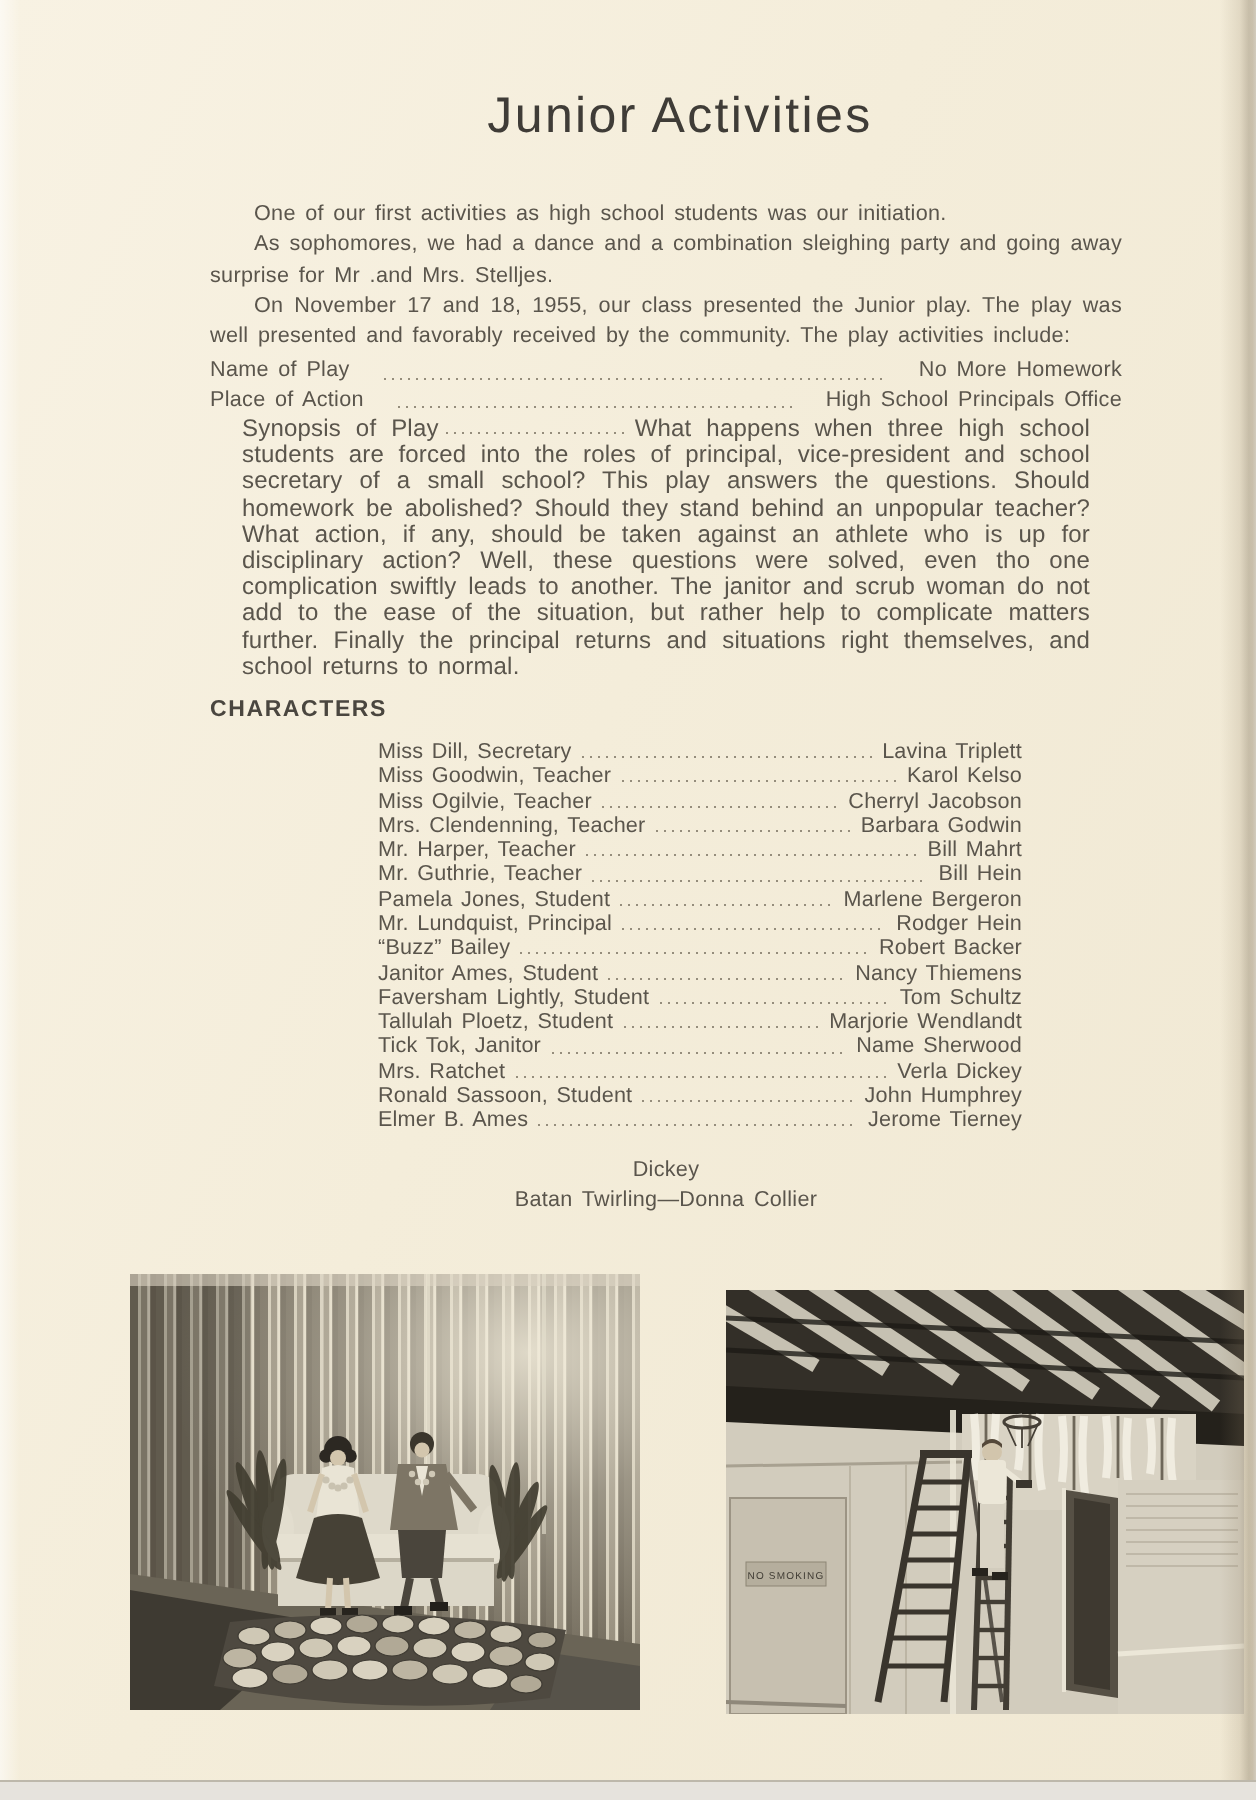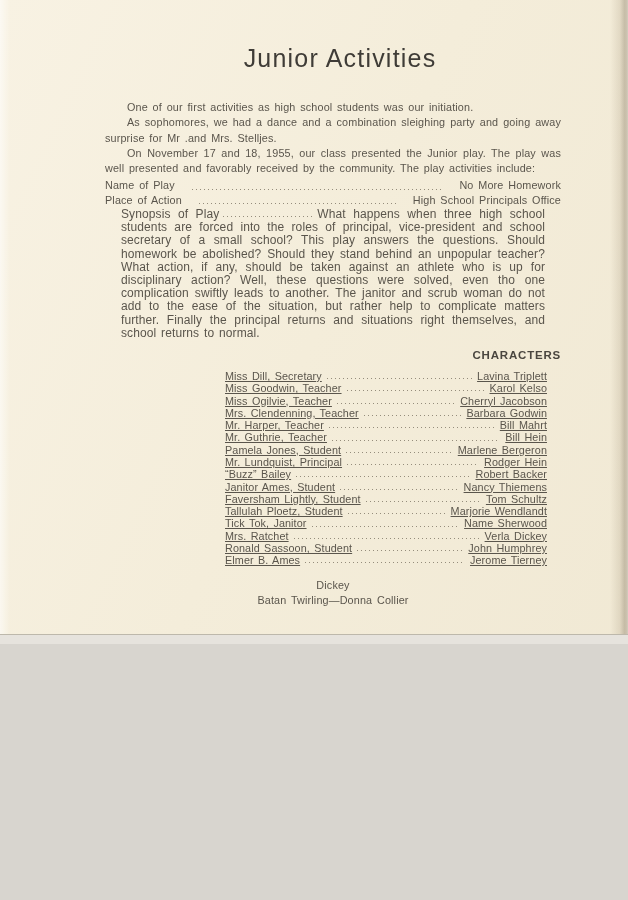--- a/index.html
+++ b/index.html
@@ -1,20 +1,20 @@
 <!DOCTYPE html>
 <html style="--paper: #f4edda; --ink: #5a554c; --title-ink: #3f3c37; --dots: #958d7c; --scan-bg: #e6e3dd;"><head>
 <meta charset="utf-8">
 <style>
   :root{
     --paper:#f4edda; --ink:#5a554c; --title-ink:#3f3c37; --dots:#958d7c; --scan-bg:#e6e3dd;
   }
   html,body{margin:0;padding:0;background:#d8d5cf;}
   .screenshot{
-    position:relative;width:628px;height:644px;overflow:hidden;
+    position:relative;width:628px;height:900px;overflow:hidden;
     font-family:"Liberation Sans",sans-serif;color:var(--ink);
     background:var(--scan-bg);
   }
   .paper{
     position:absolute;left:0;top:0;width:628px;height:891px;
     background:linear-gradient(115deg,#f8f2e3 0%,var(--paper) 45%,#f0e8d3 100%);
     box-shadow:0 2px 3px rgba(70,62,48,.35);
   }
   .edge-left{position:absolute;left:0;top:0;width:10px;height:100%;
     background:linear-gradient(to right,rgba(255,255,255,.55),rgba(255,255,255,0));}
@@ -34,23 +34,23 @@
   .fact-row{display:flex;align-items:baseline;font-size:10.8px;line-height:14.2px;
     word-spacing:1.6px;letter-spacing:.15px;gap:12px;}
   .dots{flex:1;align-self:stretch;margin:0 5px;
     background-image:repeating-linear-gradient(to right,var(--dots) 0,var(--dots) 1.2px,transparent 1.2px,transparent 4px);
     background-repeat:no-repeat;background-size:100% 1.2px;background-position:0 calc(100% - 3px);}
   .inline-dots{display:inline-block;width:90px;height:.8em;margin:0 4px;
     background-image:repeating-linear-gradient(to right,var(--dots) 0,var(--dots) 1.2px,transparent 1.2px,transparent 4px);
     background-repeat:no-repeat;background-size:100% 1.2px;background-position:0 calc(100% - 1px);}
   .synopsis{margin:1px 16px 0;font-size:12px;line-height:13.2px;text-align:justify;
     word-spacing:1.4px;letter-spacing:.1px;}
-  h2.characters-heading{margin:9px 0 9px;text-align:right;font-size:11.5px;
+  h2.characters-heading{margin:9px 0 9px;text-align:left;font-size:11.5px;
     font-weight:bold;letter-spacing:.8px;color:#4a463f;}
-  .chars{width:322px;margin-left:120px;text-decoration:underline;}
+  .chars{width:322px;margin-left:84px;}
   .char-row{display:flex;align-items:baseline;font-size:10.8px;line-height:12.3px;
     word-spacing:1.2px;letter-spacing:.1px;}
   .between{margin-top:11px;text-align:center;}
   .bline{font-size:10.8px;line-height:15.2px;word-spacing:1.6px;letter-spacing:.15px;}
   figure.photo{margin:0;position:absolute;line-height:0;}
   .photo-left{left:65px;top:637px;width:255px;height:218px;}
   .photo-right{left:363px;top:645px;width:259px;height:212px;}
   figure.photo svg{display:block;width:100%;height:100%;}
 </style>
 </head>

